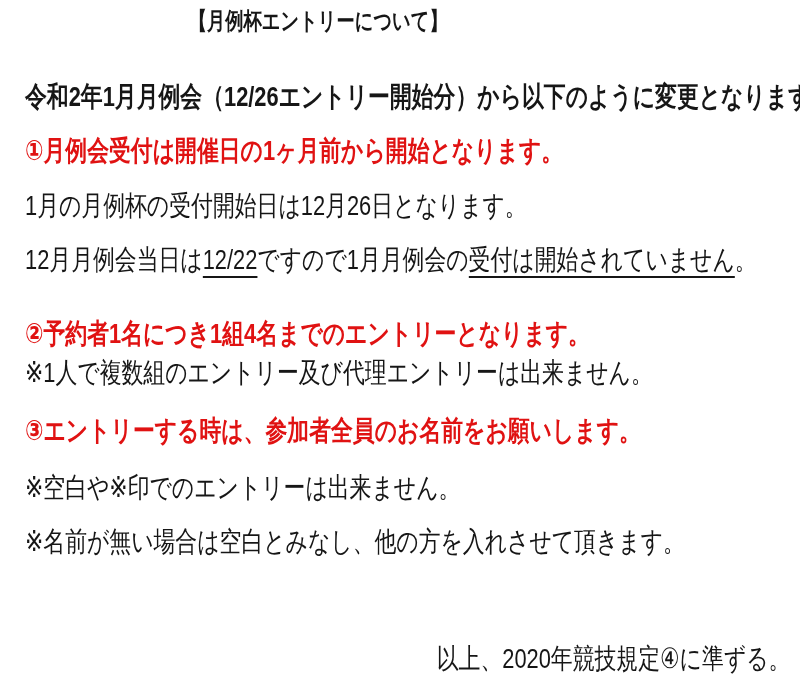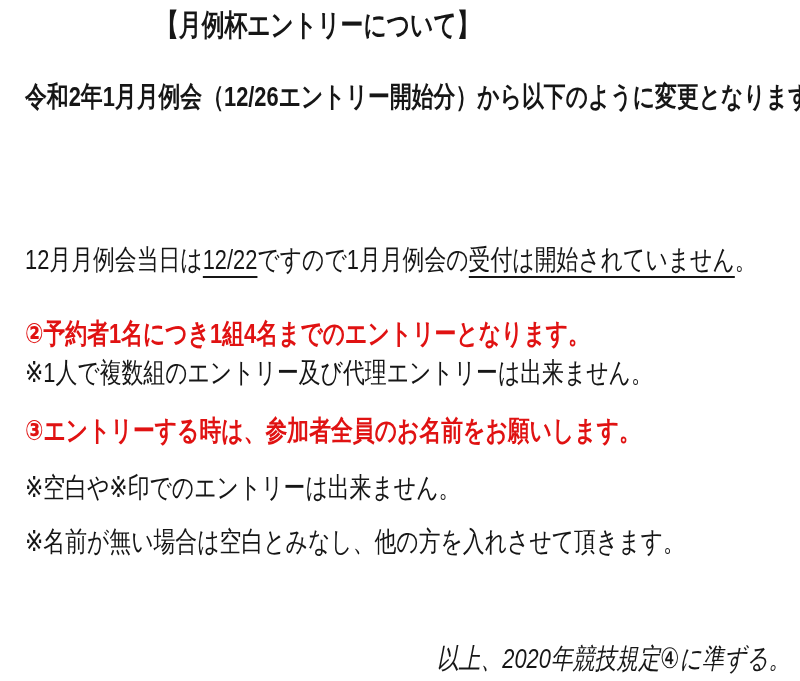--- a/index.html
+++ b/index.html
@@ -30,32 +30,31 @@
   }
   .cond {
     display: inline-block;
     transform: scaleX(0.78);
     transform-origin: 0 50%;
   }
   .title-line {
     left: 0;
     width: 636px;
     text-align: center;
-    font-size: 30px;
+    font-size: 24px;
     font-weight: bold;
   }
   .title-line .cond {
     transform-origin: 50% 50%;
     transform: scaleX(0.76);
   }
   .footer-line {
     left: auto;
     right: 10px;
     text-align: center;
-    font-style: italic;
   }
   .footer-line .cond {
     transform-origin: 100% 50%;
   }
   .bold { font-weight: bold; }
   .red  { color: var(--red, #e01212); }
   .u {
     border-bottom: 2px solid currentColor;
     padding-bottom: 1px;
   }
@@ -66,21 +65,27 @@
 <div class="page">
 
   <div class="line title-line" style="top:8px">
     <span class="cond">【月例杯エントリーについて】</span>
   </div>
 
   <div class="line bold" style="top:82px">
     <span class="cond">令和2年1月月例会（12/26エントリー開始分）から以下のように変更となります。</span>
   </div>
 
+  <div class="line bold red" style="top:136px">
+    <span class="cond">①月例会受付は開催日の1ヶ月前から開始となります。</span>
+  </div>
 
+  <div class="line" style="top:191px">
+    <span class="cond">1月の月例杯の受付開始日は12月26日となります。</span>
+  </div>
 
   <div class="line" style="top:245px">
     <span class="cond">
       <span>12月月例会当日は</span><span class="u">12/22</span><span>ですので1月月例会の</span><span class="u">受付は開始されていません</span><span>。</span>
     </span>
   </div>
 
   <div class="line bold red" style="top:319px">
     <span class="cond">②予約者1名につき1組4名までのエントリーとなります。</span>
   </div>

